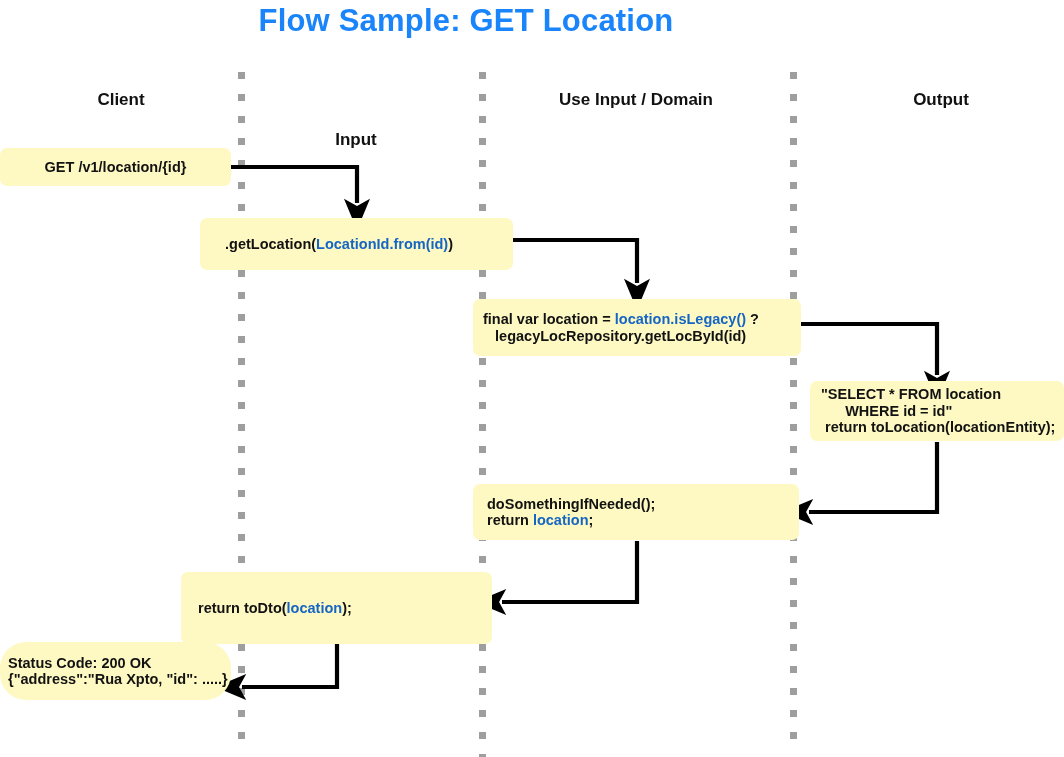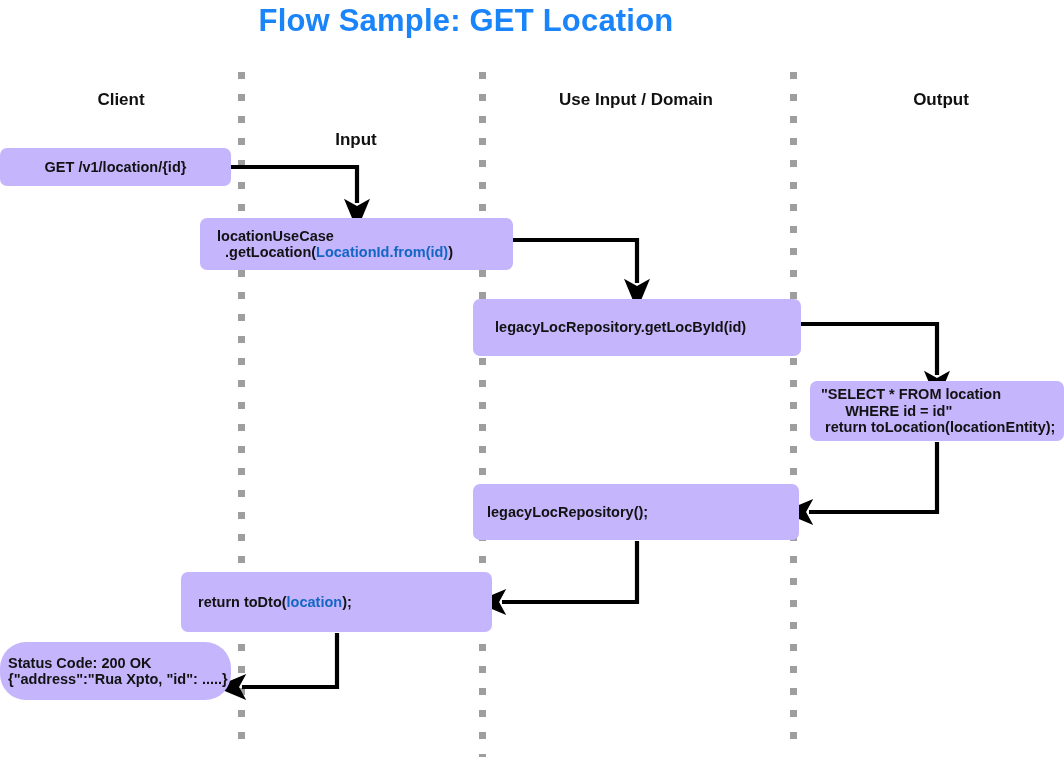--- a/index.html
+++ b/index.html
@@ -41,21 +41,21 @@
   }
   .lifeline {
     position: absolute;
     width: 7px;
     background-image: linear-gradient(to bottom, #9e9e9e 0px, #9e9e9e 7px, rgba(255,255,255,0) 7px, rgba(255,255,255,0) 22px);
     background-size: 7px 22px;
     background-repeat: repeat-y;
   }
   .node {
     position: absolute;
-    background: #c4b5fd;
+    background: #fef9c3;
     border-radius: 7px;
     box-sizing: border-box;
     display: flex;
     flex-direction: column;
     justify-content: center;
     font-size: 14.5px;
     font-weight: bold;
     color: #121212;
     line-height: 16.5px;
     white-space: pre;
@@ -99,25 +99,25 @@
       <path d="M513,240 L637,240 L637,283"></path>
       <path d="M801,324 L937,324 L937,375"></path>
       <path d="M937,442 L937,512 L809,512"></path>
       <path d="M637,541 L637,602 L502,602"></path>
       <path d="M337,633 L337,687 L242,687"></path>
     </g>
   </svg>
 
   <div class="node center" style="left:0px;   top:148px; width:231px; height:38px;  padding:0 12px;"><span class="ln"><span>GET /v1/location/{id}</span></span></div>
 
-  <div class="node" style="left:200px; top:218px; width:313px; height:52px;  padding:0 0 0 17px;"><span class="ln"><span>locationUseCase</span></span><span class="ln"><span>  .getLocation(</span><span class="kw">LocationId.from(id)</span><span>)</span></span></div>
+  <div class="node" style="left:200px; top:218px; width:313px; height:52px;  padding:0 0 0 17px;"><span class="ln"><span>  .getLocation(</span><span class="kw">LocationId.from(id)</span><span>)</span></span></div>
 
-  <div class="node" style="left:473px; top:299px; width:328px; height:57px;  padding:0 0 0 10px;"><span class="ln"><span>   legacyLocRepository.getLocById(id)</span></span></div>
+  <div class="node" style="left:473px; top:299px; width:328px; height:57px;  padding:0 0 0 10px;"><span class="ln"><span>final var location = </span><span class="kw">location.isLegacy()</span><span> ?</span></span><span class="ln"><span>   legacyLocRepository.getLocById(id)</span></span></div>
 
   <div class="node" style="left:810px; top:381px; width:254px; height:60px;  padding:0 0 0 11px;"><span class="ln"><span>"SELECT * FROM location</span></span><span class="ln"><span>      WHERE id = id"</span></span><span class="ln"><span> return toLocation(locationEntity);</span></span></div>
 
-  <div class="node" style="left:473px; top:484px; width:326px; height:56px;  padding:0 0 0 14px;"><span class="ln"><span>legacyLocRepository();</span></span></div>
+  <div class="node" style="left:473px; top:484px; width:326px; height:56px;  padding:0 0 0 14px;"><span class="ln"><span>doSomethingIfNeeded();</span></span><span class="ln"><span>return </span><span class="kw">location</span><span>;</span></span></div>
 
-  <div class="node" style="left:181px; top:572px; width:311px; height:60px;  padding:0 0 0 17px;"><span class="ln"><span>return toDto(</span><span class="kw">location</span><span>);</span></span></div>
+  <div class="node" style="left:181px; top:572px; width:311px; height:72px;  padding:0 0 0 17px;"><span class="ln"><span>return toDto(</span><span class="kw">location</span><span>);</span></span></div>
 
   <div class="node" style="left:0px;   top:642px; width:231px; height:58px;  padding:0 0 0 8px;border-radius:26px;"><span class="ln"><span>Status Code: 200 OK</span></span><span class="ln"><span>{"address":"Rua Xpto, "id": .....}</span></span></div>
 
 </div>
 
 </body></html>

